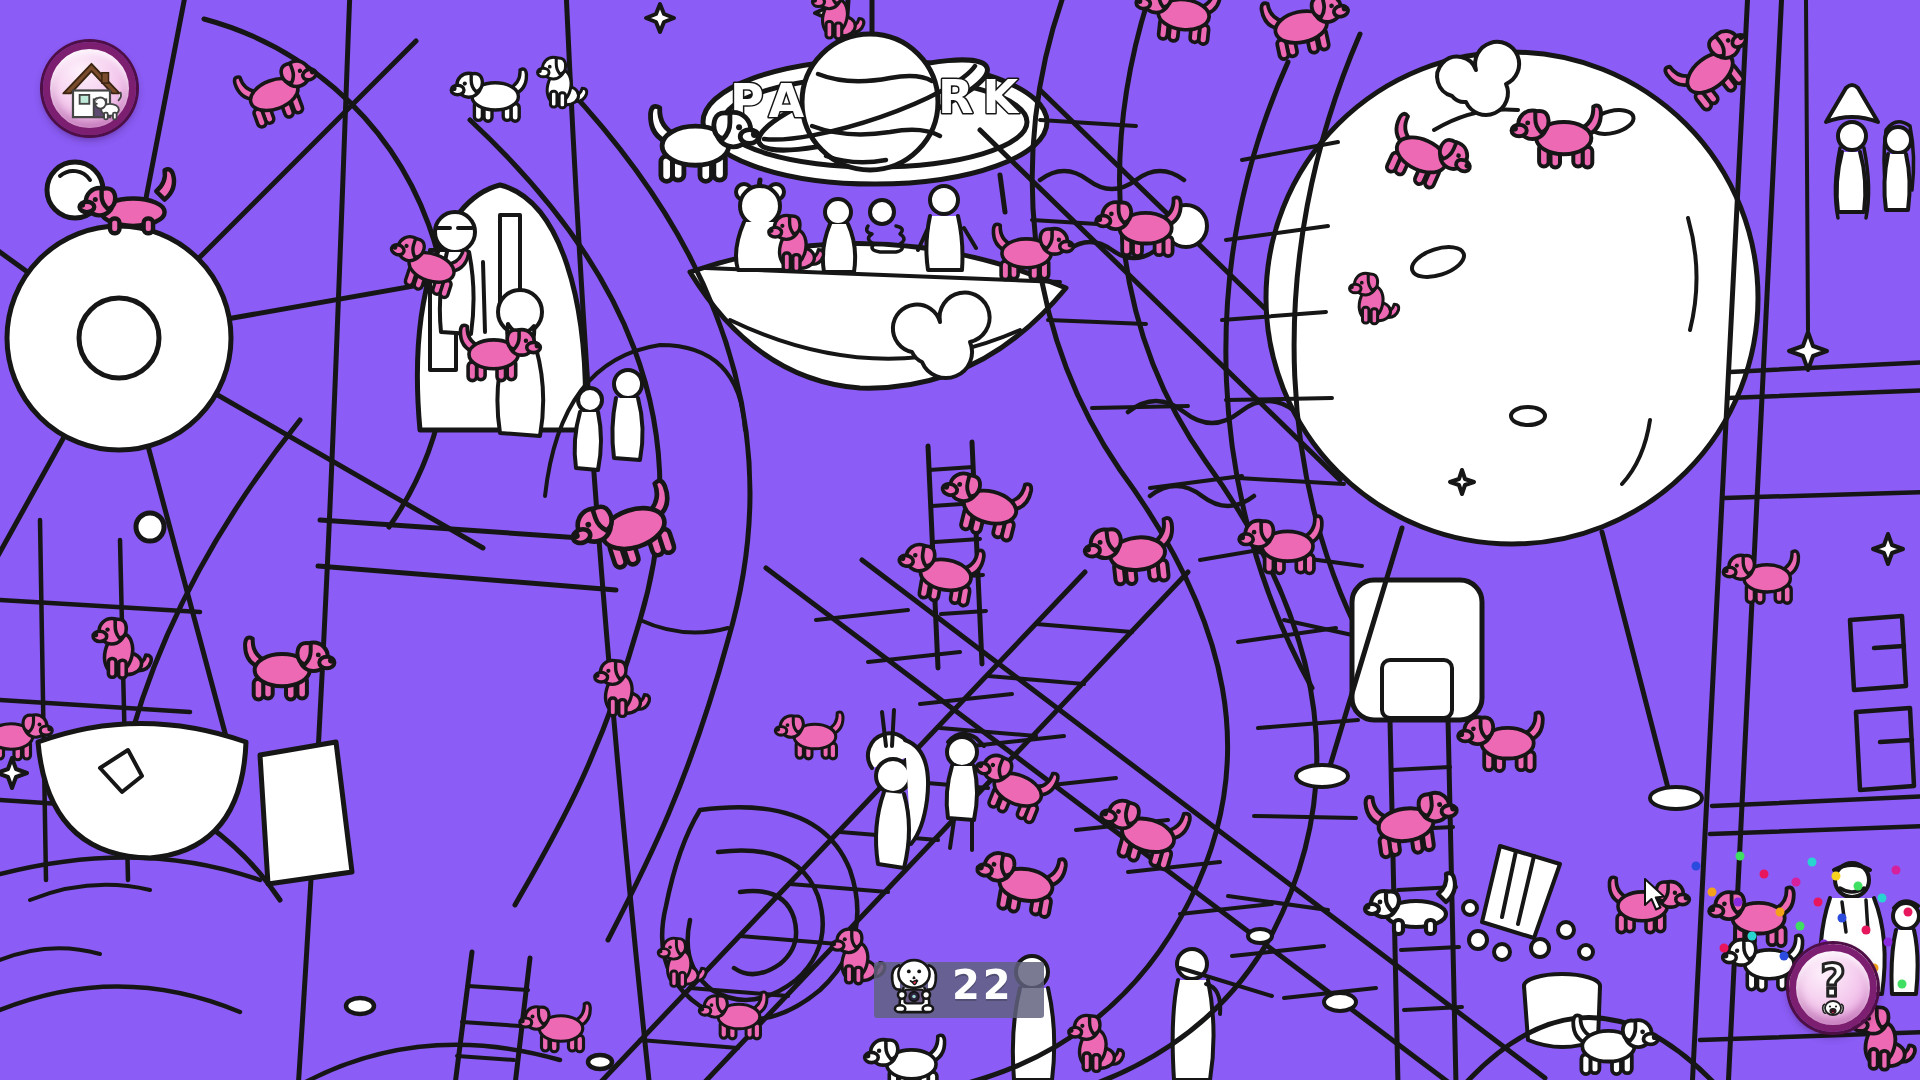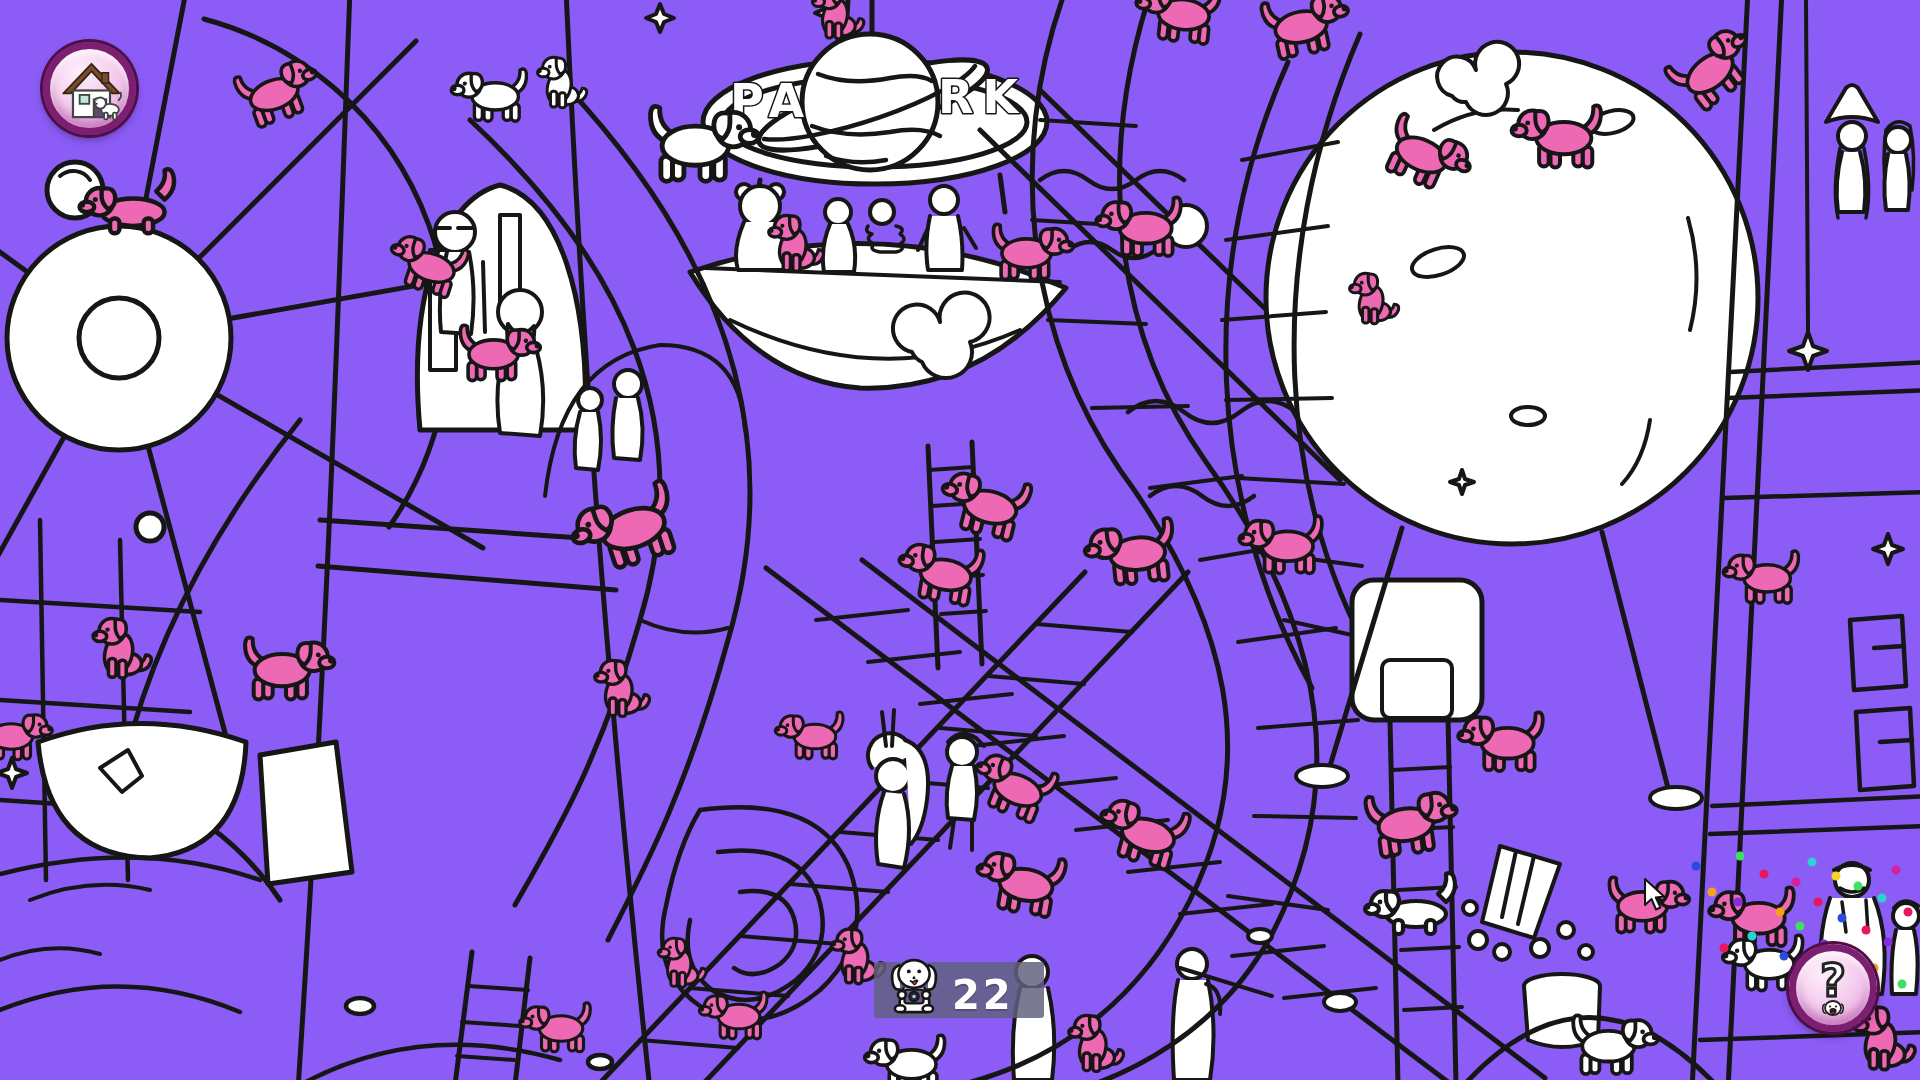--- a/index.html
+++ b/index.html
@@ -14,21 +14,21 @@
            background:radial-gradient(circle at 38% 28%,#fdf0fb 0%,#f6d2f0 40%,#eeb3e6 75%,#e49cda 100%);
            box-shadow:0 0 0 3px #4d0f46, inset 0 4px 6px rgba(255,255,255,.85),
                       inset 0 -7px 10px rgba(120,20,110,.35), 0 4px 9px rgba(40,0,40,.45);
            display:flex;align-items:center;justify-content:center;cursor:pointer;}
   .hud-btn.home{left:43px;top:42px;width:93px;height:93px;}
   .hud-btn.help{left:1789px;top:944px;width:88px;height:88px;flex-direction:column;}
   .help .q{font-size:44px;font-weight:bold;color:#fff;-webkit-text-stroke:3px #242424;
            text-shadow:0 2px 0 rgba(60,60,60,.35);line-height:.85;margin-top:4px;}
 
   .counter{position:absolute;left:874px;top:962px;width:170px;height:56px;
-           background:rgba(96,96,126,.84);border-radius:3px;display:flex;align-items:flex-end;}
+           background:rgba(96,96,126,.84);border-radius:3px;display:flex;align-items:flex-start;}
   .counter .num{color:#fff;font-size:40px;font-weight:bold;letter-spacing:3px;margin-left:12px;
                 text-shadow:0 2px 0 rgba(70,70,100,.65);}
   .counter .cicon{margin-left:14px;margin-top:-6px;}
 
   .cursor{position:absolute;width:26px;height:34px;pointer-events:none;z-index:40;}
 </style>
 </head>
 <body>
 
 <div class="stage">

